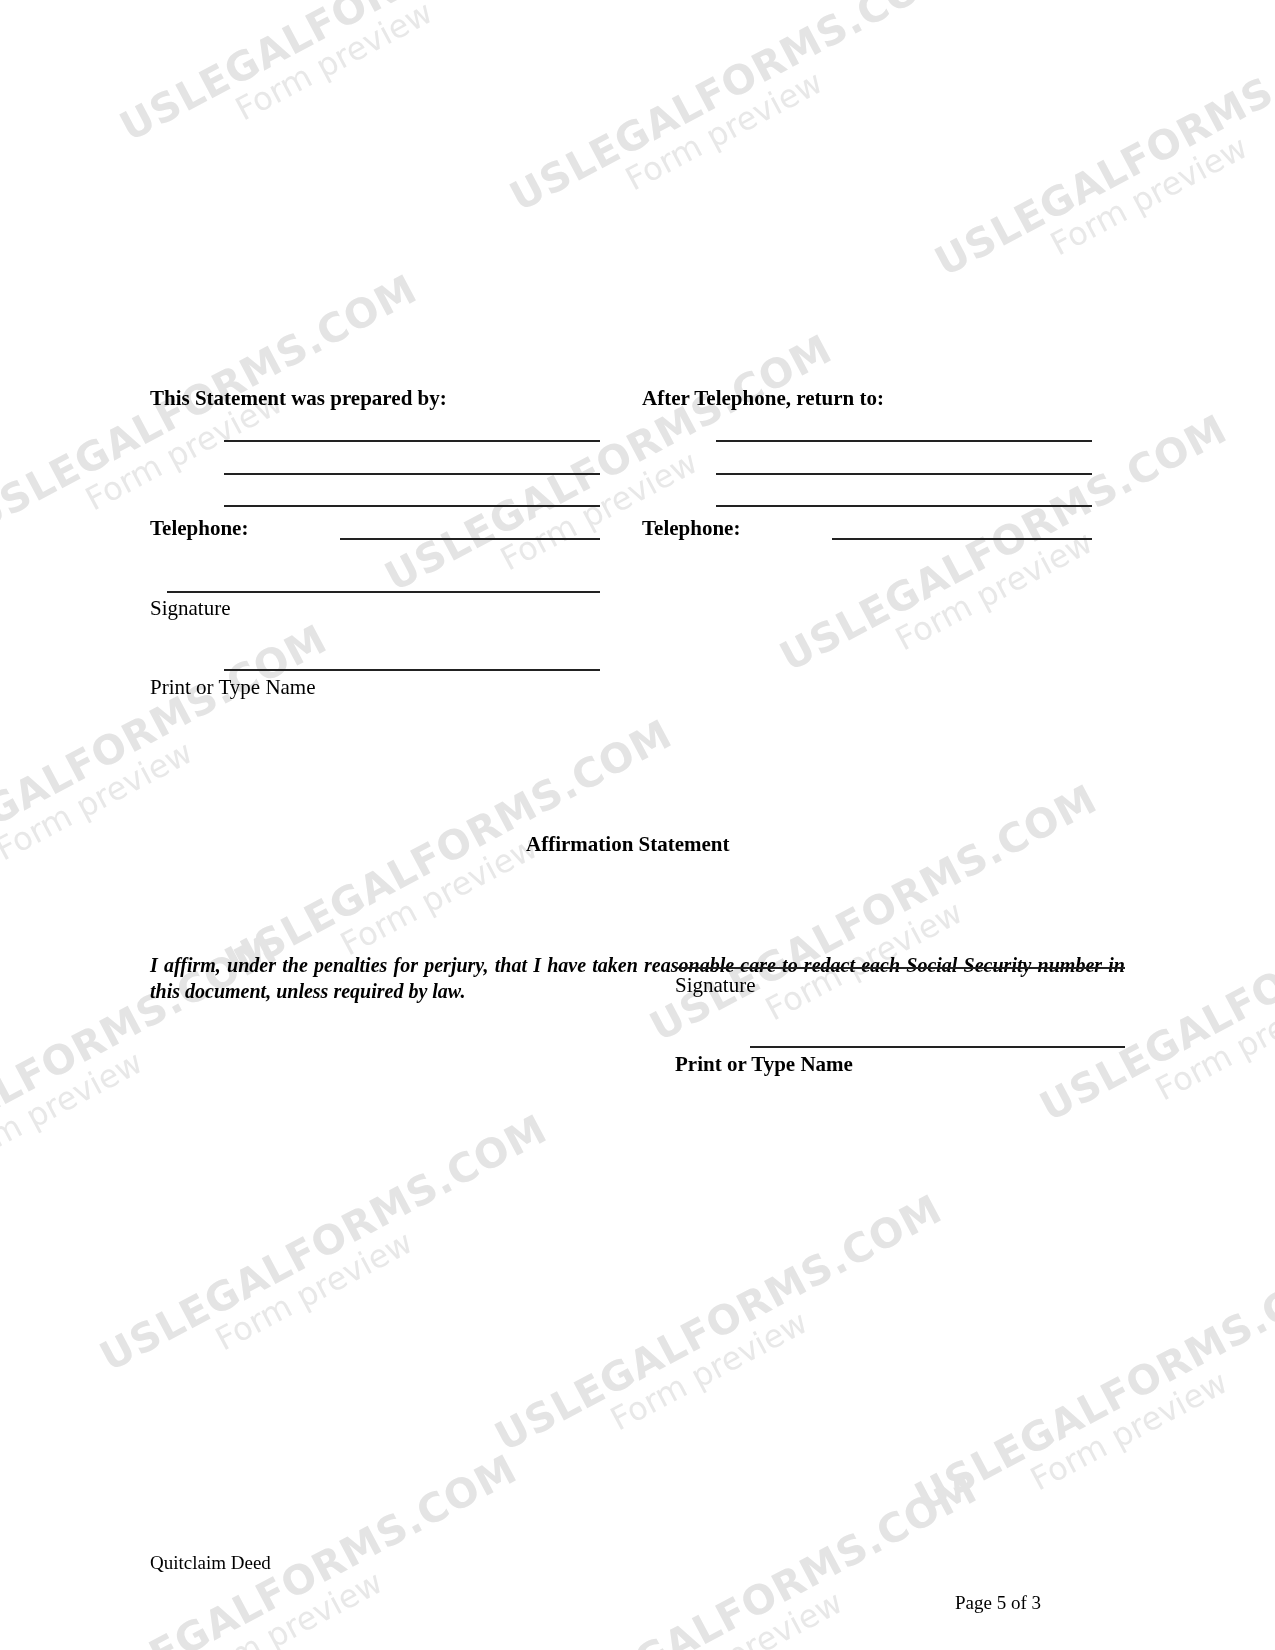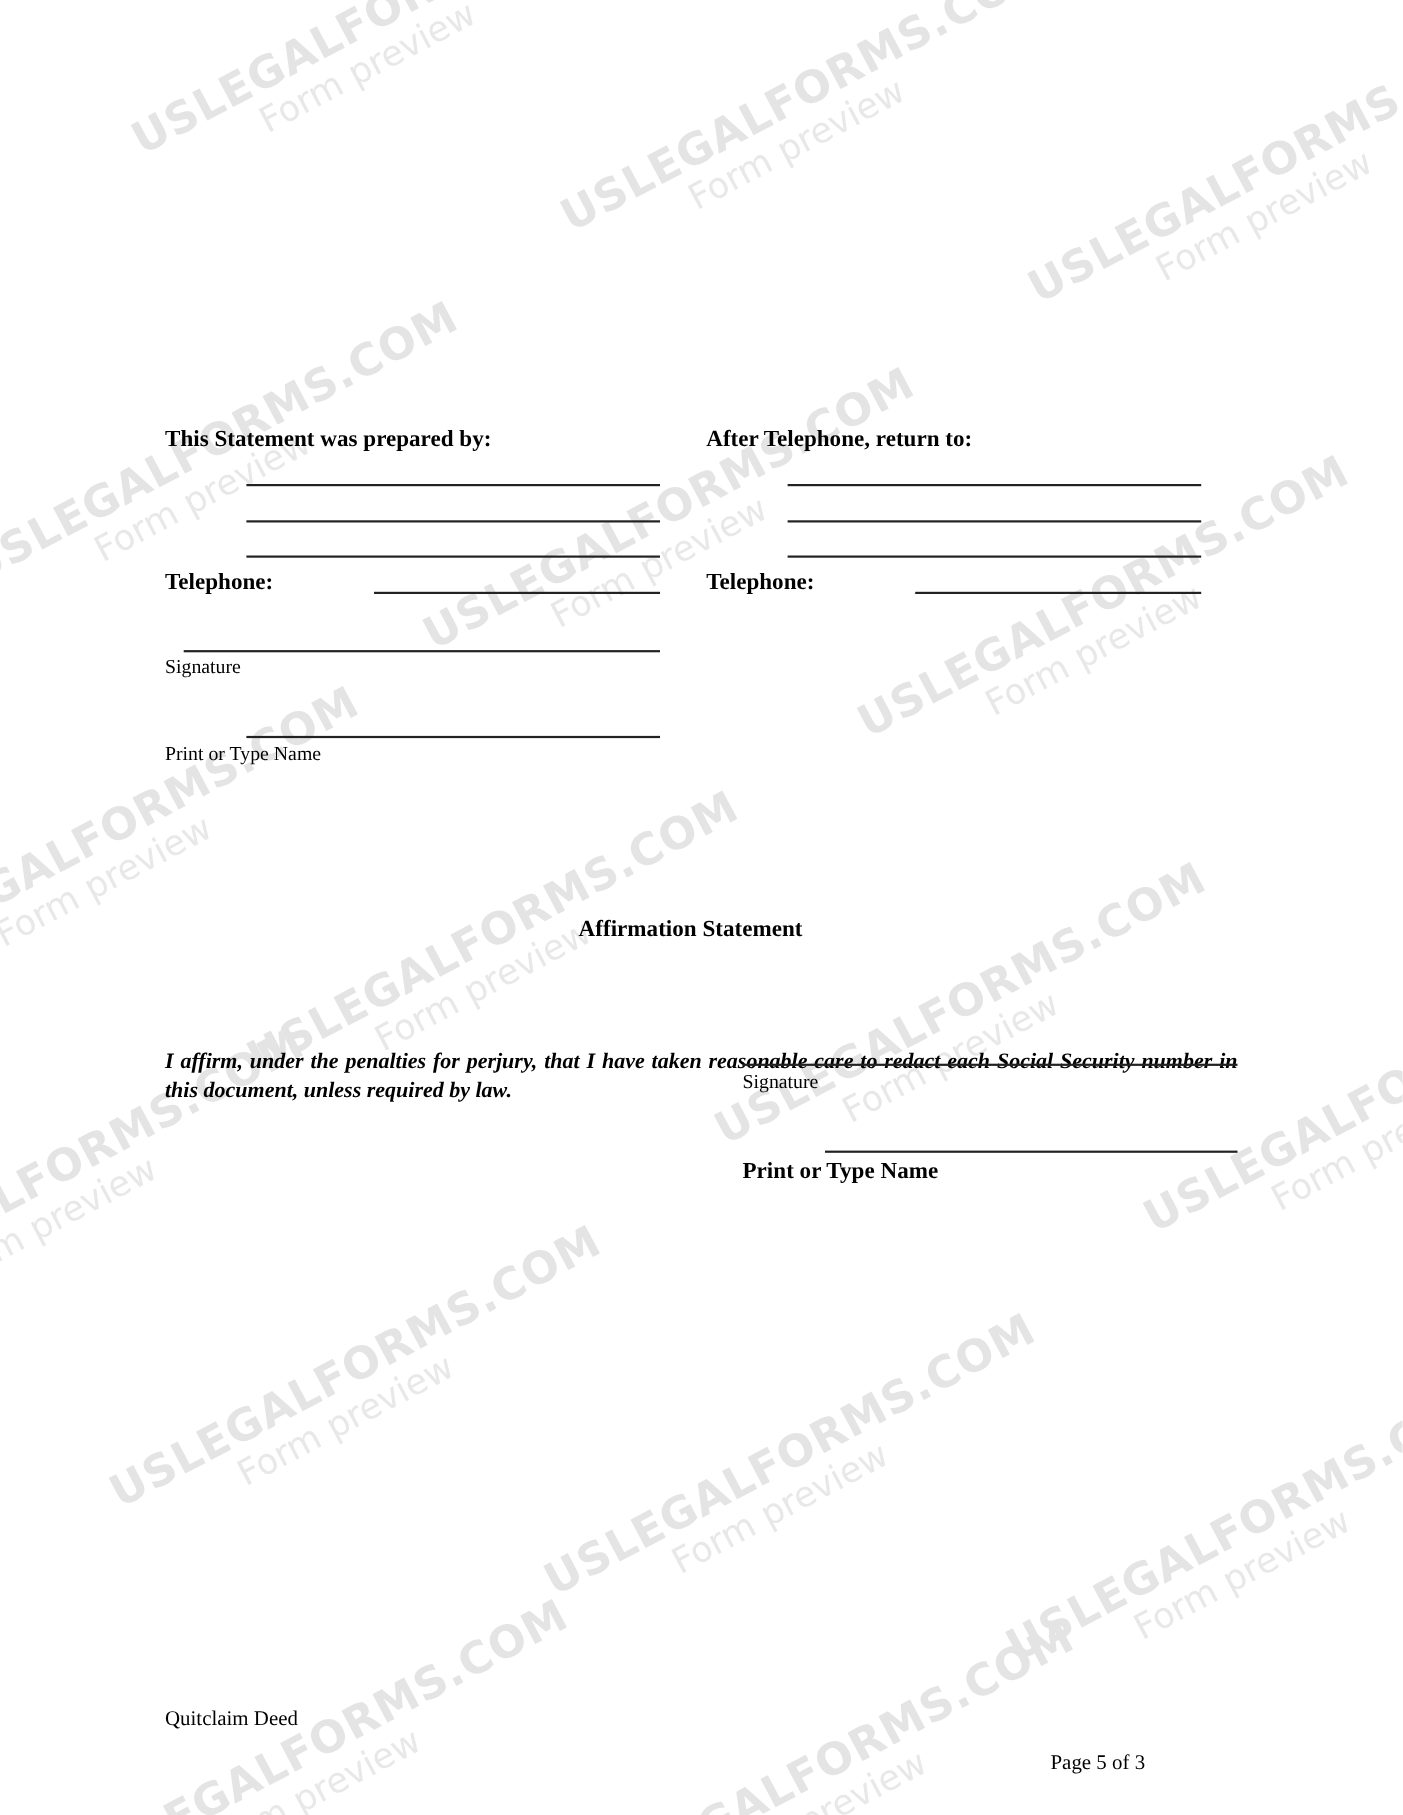--- a/index.html
+++ b/index.html
@@ -6,21 +6,21 @@
     body { width: 1275px; height: 1650px; position: relative; overflow: hidden;
            font-family: "Liberation Serif", "DejaVu Serif", serif; color: #000; }
     .page { position: absolute; left: 0; top: 0; width: 1275px; height: 1650px; }
     .wm { position: absolute; transform-origin: left bottom; transform: rotate(-28deg);
           font-family: "DejaVu Sans", "Liberation Sans", sans-serif; color: #e4e4e4;
           white-space: nowrap; pointer-events: none; z-index: 0; }
     .wm .brand { font-size: 40px; font-weight: bold; letter-spacing: 1px; display: block; }
     .wm .sub { font-size: 32px; display: block; margin-left: 110px; margin-top: -4px; color: #e8e8e8; }
     .txt { position: absolute; z-index: 1; white-space: nowrap; }
     .bold { font-weight: bold; font-size: 21px; }
-    .reg { font-size: 18px; }
+    .reg { font-size: 21px; }
     .line { position: absolute; z-index: 1; height: 0; border-top: 2px solid #222; }
     .affirm { position: absolute; z-index: 1; left: 150px; width: 975px; top: 904px;
               font-size: 20px; font-weight: bold; font-style: italic; line-height: 26px;
               text-align: justify; text-align-last: left; margin-top: 48px; }
     .footer { font-size: 19px; }
   </style>
 </head>
 <body>
 
 <div class="page">

